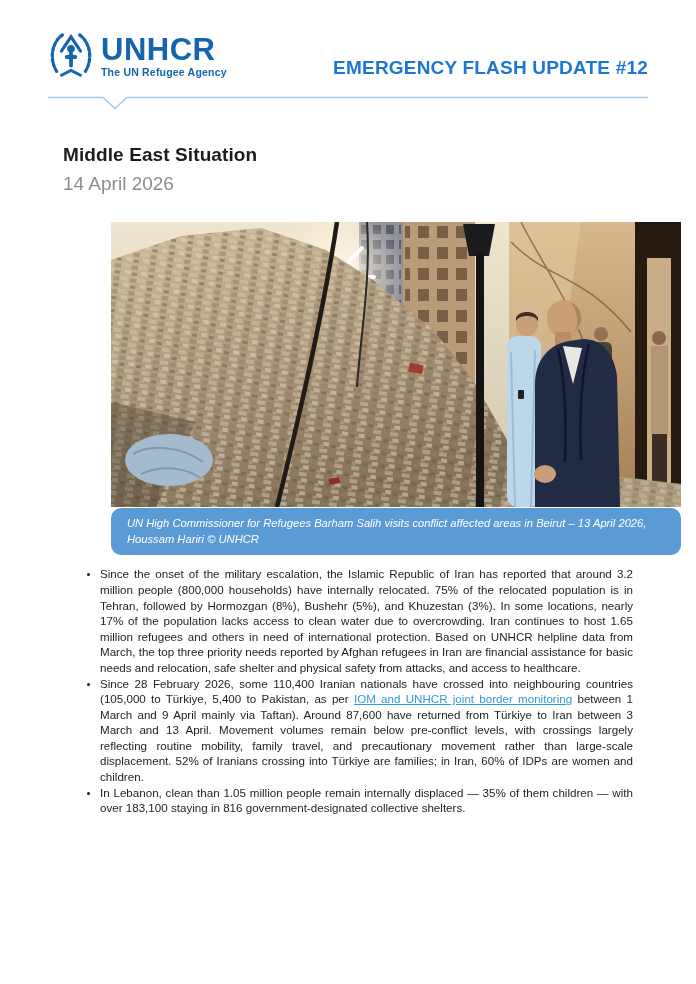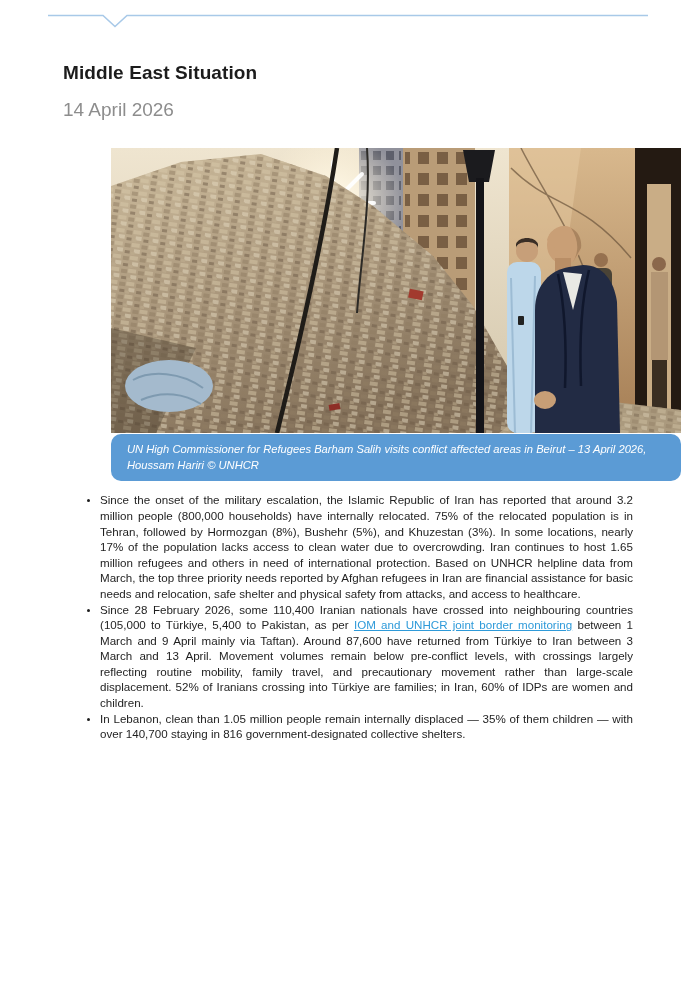--- a/index.html
+++ b/index.html
@@ -43,21 +43,21 @@
   .divider-wrap{margin:13px 48px 0 48px;height:16px;}
   .divider-wrap svg{display:block;width:600px;height:16px;}
 
   
   .content{margin:0 63px;width:570px;}
   .page-title{
     margin-top:34px;font-size:19px;font-weight:bold;color:#1c1c1c;
     letter-spacing:0.1px;line-height:1.1;
   }
   .report-date{
-    margin-top:15px;font-size:19px;font-weight:normal;color:var(--date-gray,#8d8d8d);
+    margin-top:7px;font-size:19px;font-weight:normal;color:var(--date-gray,#8d8d8d);
   }
 
   
   .photo-figure{margin-top:27px;width:570px;padding-left:48px;}
   .photo-frame{width:570px;height:285px;overflow:hidden;background:#b9a98d;}
   .photo-frame svg{display:block;width:570px;height:285px;}
   .photo-caption{
     margin-top:1px;width:570px;min-height:44px;
     background:var(--caption-bg,#5b9bd5);border-radius:10px;
     color:#ffffff;font-style:italic;font-size:11.2px;line-height:1.45;
@@ -80,20 +80,40 @@
   .highlights-list strong{font-weight:normal;}
   .highlights-list a.link{
     color:var(--link-blue,#2e9ad9);cursor:pointer;
   }
 </style>
 </head>
 <body>
 
 <div class="page">
 
+  <div class="header">
+    <div class="logo">
+      <svg class="logo-emblem" viewBox="0 0 48 54" fill="none" xmlns="http://www.w3.org/2000/svg">
+
+        <path d="M15,5 C4,13 1,30 9,43" stroke="#1465ae" stroke-width="3.4" stroke-dasharray="3.2 2.4" stroke-linecap="round" fill="none"></path>
+        <path d="M33,5 C44,13 47,30 39,43" stroke="#1465ae" stroke-width="3.4" stroke-dasharray="3.2 2.4" stroke-linecap="round" fill="none"></path>
+        <path d="M14,47 L24,42 L34,47" stroke="#1465ae" stroke-width="3" stroke-linecap="round" fill="none"></path>
+
+        <path d="M14,22 L24,7 L34,22" stroke="#1465ae" stroke-width="3.2" stroke-linecap="round" fill="none"></path>
+
+        <circle cx="24" cy="19.5" r="4" fill="#1465ae"></circle>
+        <path d="M24,24 L24,37 M19.5,28 L28.5,28" stroke="#1465ae" stroke-width="4" stroke-linecap="round"></path>
+      </svg>
+      <div class="logo-text">
+        <span class="logo-brand">UNHCR</span>
+        <span class="logo-tagline">The UN Refugee Agency</span>
+      </div>
+    </div>
+    <div class="update-label">EMERGENCY FLASH UPDATE #12</div>
+  </div>
 
   <div class="divider-wrap">
     <svg viewBox="0 0 600 16" xmlns="http://www.w3.org/2000/svg">
       <path d="M0,2.5 L55,2.5 L67,13.5 L79,2.5 L600,2.5" stroke="#a8c9e8" stroke-width="1.6" fill="none"></path>
     </svg>
   </div>
 
   <div class="content">
 
     <h1 class="page-title">Middle East Situation</h1>
@@ -199,17 +219,17 @@
           <path d="M447,126 C452,150 456,190 454,240 M478,122 C472,146 468,186 470,238" stroke="#10172c" stroke-width="2.5" fill="none"></path>
           <ellipse cx="434" cy="252" rx="11" ry="9" fill="#c79e76"></ellipse>
         </svg>
       </div>
       <figcaption class="photo-caption">UN High Commissioner for Refugees Barham Salih visits conflict affected areas in Beirut – 13 April 2026, Houssam Hariri © UNHCR</figcaption>
     </figure>
 
     <ul class="highlights-list">
         <li><span>Since the onset of the military escalation, the Islamic Republic of Iran has reported that around </span><strong>3.2</strong><span> million people (</span><strong>800,000</strong><span> households) have internally relocated. </span><strong>75%</strong><span> of the relocated population is in Tehran, followed by Hormozgan (</span><strong>8%</strong><span>), Bushehr (</span><strong>5%</strong><span>), and Khuzestan (</span><strong>3%</strong><span>). In some locations, nearly </span><strong>17%</strong><span> of the population lacks access to clean water due to overcrowding. Iran continues to host </span><strong>1.65</strong><span> million refugees and others in need of international protection. Based on UNHCR helpline data from March, the top three priority needs reported by Afghan refugees in Iran are financial assistance for basic needs and relocation, safe shelter and physical safety from attacks, and access to healthcare.</span></li>
         <li><span>Since 28 February 2026, some </span><strong>110,400</strong><span> Iranian nationals have crossed into neighbouring countries (</span><strong>105,000</strong><span> to Türkiye, </span><strong>5,400</strong><span> to </span><strong>Pakistan,</strong><span> as per </span><a class="link" href="#">IOM and UNHCR joint border monitoring</a><span> between 1 March and 9 April mainly via Taftan). Around </span><strong>87,600</strong><span> have returned from Türkiye to Iran between 3 March and 13 April. Movement volumes remain below pre-conflict levels, with crossings largely reflecting routine mobility, family travel, and precautionary movement rather than large-scale displacement. </span><strong>52%</strong><span> of Iranians crossing into Türkiye are families; in Iran, </span><strong>60%</strong><span> of IDPs are women and children.</span></li>
-        <li><span>In Lebanon, clean than </span><strong>1.05 million</strong><span> people remain internally displaced — </span><strong>35%</strong><span> of them children — with over </span><strong>140,700</strong><span> staying in </span><strong>816</strong><span> government-designated collective shelters.</span></li>
+        <li><span>In Lebanon, clean than </span><strong>1.05 million</strong><span> people remain internally displaced — </span><strong>35%</strong><span> of them children — with over </span><strong>183,100</strong><span> staying in </span><strong>816</strong><span> government-designated collective shelters.</span></li>
       </ul>
 
   </div>
 </div>
 
 </body></html>

